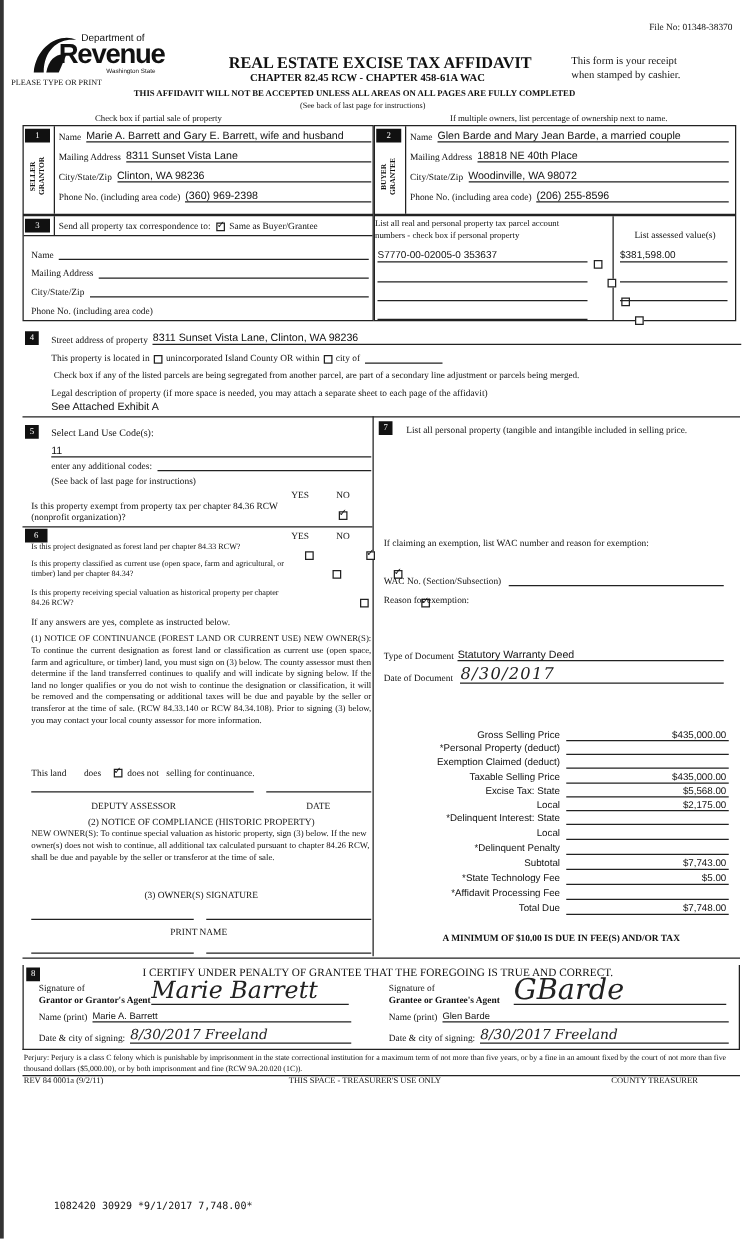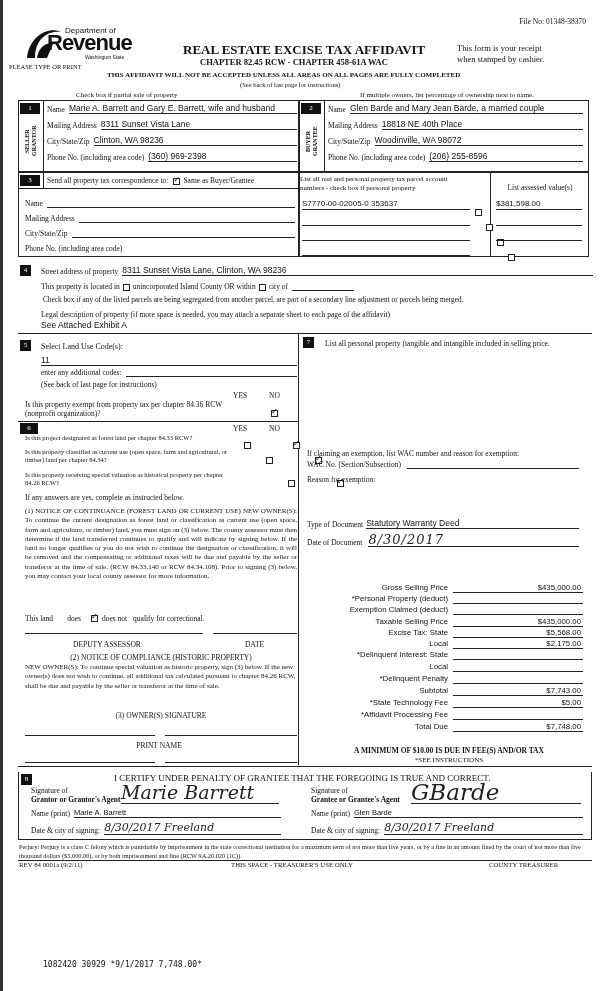--- a/index.html
+++ b/index.html
@@ -208,39 +208,39 @@
   <span class="cb abs" style="left:230px;top:473px;"></span>
   <span class="cb checked abs" style="left:268px;top:473px;"></span>
 
   <div class="abs lbl" style="left:22px;top:493px;">If any answers are yes, complete as instructed below.</div>
   <div class="abs" style="left:22px;top:507px;width:272px;font-size:7px;line-height:9.3px;text-align:justify;">(1) NOTICE OF CONTINUANCE (FOREST LAND OR CURRENT USE) NEW OWNER(S): To continue the current designation as forest land or classification as current use (open space, farm and agriculture, or timber) land, you must sign on (3) below. The county assessor must then determine if the land transferred continues to qualify and will indicate by signing below. If the land no longer qualifies or you do not wish to continue the designation or classification, it will be removed and the compensating or additional taxes will be due and payable by the seller or transferor at the time of sale. (RCW 84.33.140 or RCW 84.34.108). Prior to signing (3) below, you may contact your local county assessor for more information.</div>
   <div class="row lbl" style="left:22px;top:614px;align-items:center;">
     <span>This land</span>
     <span style="margin-left:14px;">does</span>
     <span class="cb checked" style="margin:0 4px 0 10px;"></span>
     <span>does not</span>
-    <span style="margin-left:6px;">qualify for correctional.</span>
+    <span style="margin-left:6px;">selling for continuance.</span>
   </div>
   <div class="abs uline" style="left:22px;top:633px;width:178px;"></div>
   <div class="abs uline" style="left:210px;top:633px;width:84px;"></div>
   <div class="abs lbl" style="left:70px;top:640px;">DEPUTY ASSESSOR</div>
   <div class="abs lbl" style="left:242px;top:640px;">DATE</div>
   <div class="abs lbl" style="left:22px;top:653px;width:272px;text-align:center;">(2) NOTICE OF COMPLIANCE (HISTORIC PROPERTY)</div>
   <div class="abs" style="left:22px;top:663px;width:272px;font-size:7px;line-height:9.3px;">NEW OWNER(S): To continue special valuation as historic property, sign (3) below. If the new owner(s) does not wish to continue, all additional tax calculated pursuant to chapter 84.26 RCW, shall be due and payable by the seller or transferor at the time of sale.</div>
   <div class="abs lbl" style="left:22px;top:711px;width:272px;text-align:center;">(3) OWNER(S) SIGNATURE</div>
   <div class="abs uline" style="left:22px;top:735px;width:130px;"></div>
   <div class="abs uline" style="left:162px;top:735px;width:132px;"></div>
   <div class="abs lbl" style="left:20px;top:741px;width:272px;text-align:center;">PRINT NAME</div>
   <div class="abs uline" style="left:22px;top:762px;width:130px;"></div>
   <div class="abs uline" style="left:162px;top:762px;width:132px;"></div>
 
   
   <div class="num-badge" style="left:300px;top:337px;">7</div>
   <div class="abs lbl" style="left:322px;top:339px;width:262px;line-height:10px;">List all personal property (tangible and intangible included in selling price.</div>
-  <div class="abs lbl" style="left:304px;top:449px;">If claiming an exemption, list WAC number and reason for exemption:</div>
+  <div class="abs lbl" style="left:304px;top:430px;">If claiming an exemption, list WAC number and reason for exemption:</div>
   <div class="row" style="left:304px;top:460px;width:272px;">
     <span class="lbl">WAC No. (Section/Subsection)</span>
     <span class="uline" style="flex:1;margin-left:6px;height:8px;"></span>
   </div>
   <div class="abs lbl" style="left:304px;top:475px;">Reason for exemption:</div>
   <div class="row" style="left:304px;top:518px;width:272px;">
     <span class="lbl">Type of Document</span>
     <span class="fill uline" style="flex:1;margin-left:3px;">Statutory Warranty Deed</span>
   </div>
   <div class="row" style="left:304px;top:533px;width:272px;">
@@ -297,21 +297,20 @@
     <div class="tax-row" style="top:710px;">
         <span class="tl">*Affidavit Processing Fee</span>
         <span class="tv"></span>
       </div>
     <div class="tax-row" style="top:722px;">
         <span class="tl">Total Due</span>
         <span class="tv">$7,748.00</span>
       </div>
   </div>
   <div class="abs serif" style="left:296px;width:300px;top:746px;text-align:center;font-size:7.5px;font-weight:bold;">A MINIMUM OF $10.00 IS DUE IN FEE(S) AND/OR TAX</div>
-  <div class="abs serif" style="left:296px;width:300px;top:756px;text-align:center;font-size:7px;">*SEE INSTRUCTIONS</div>
 
   <div class="abs" style="left:15px;width:574px;top:766px;border-top:1px solid #222;"></div>
 
   
   <div class="box" style="left:15px;top:772px;width:574px;height:68px;border-width:0 1px 1px 1px;">
     <div class="num-badge" style="left:2px;top:2px;">8</div>
     <div class="abs serif" style="left:95px;top:1px;font-size:9px;white-space:nowrap;">I CERTIFY UNDER PENALTY OF GRANTEE THAT THE FOREGOING IS TRUE AND CORRECT.</div>
 
     <div class="abs lbl" style="left:12px;top:14px;">Signature of</div>
     <div class="abs lbl" style="left:12px;top:23px;font-weight:bold;">Grantor or Grantor's Agent</div>

